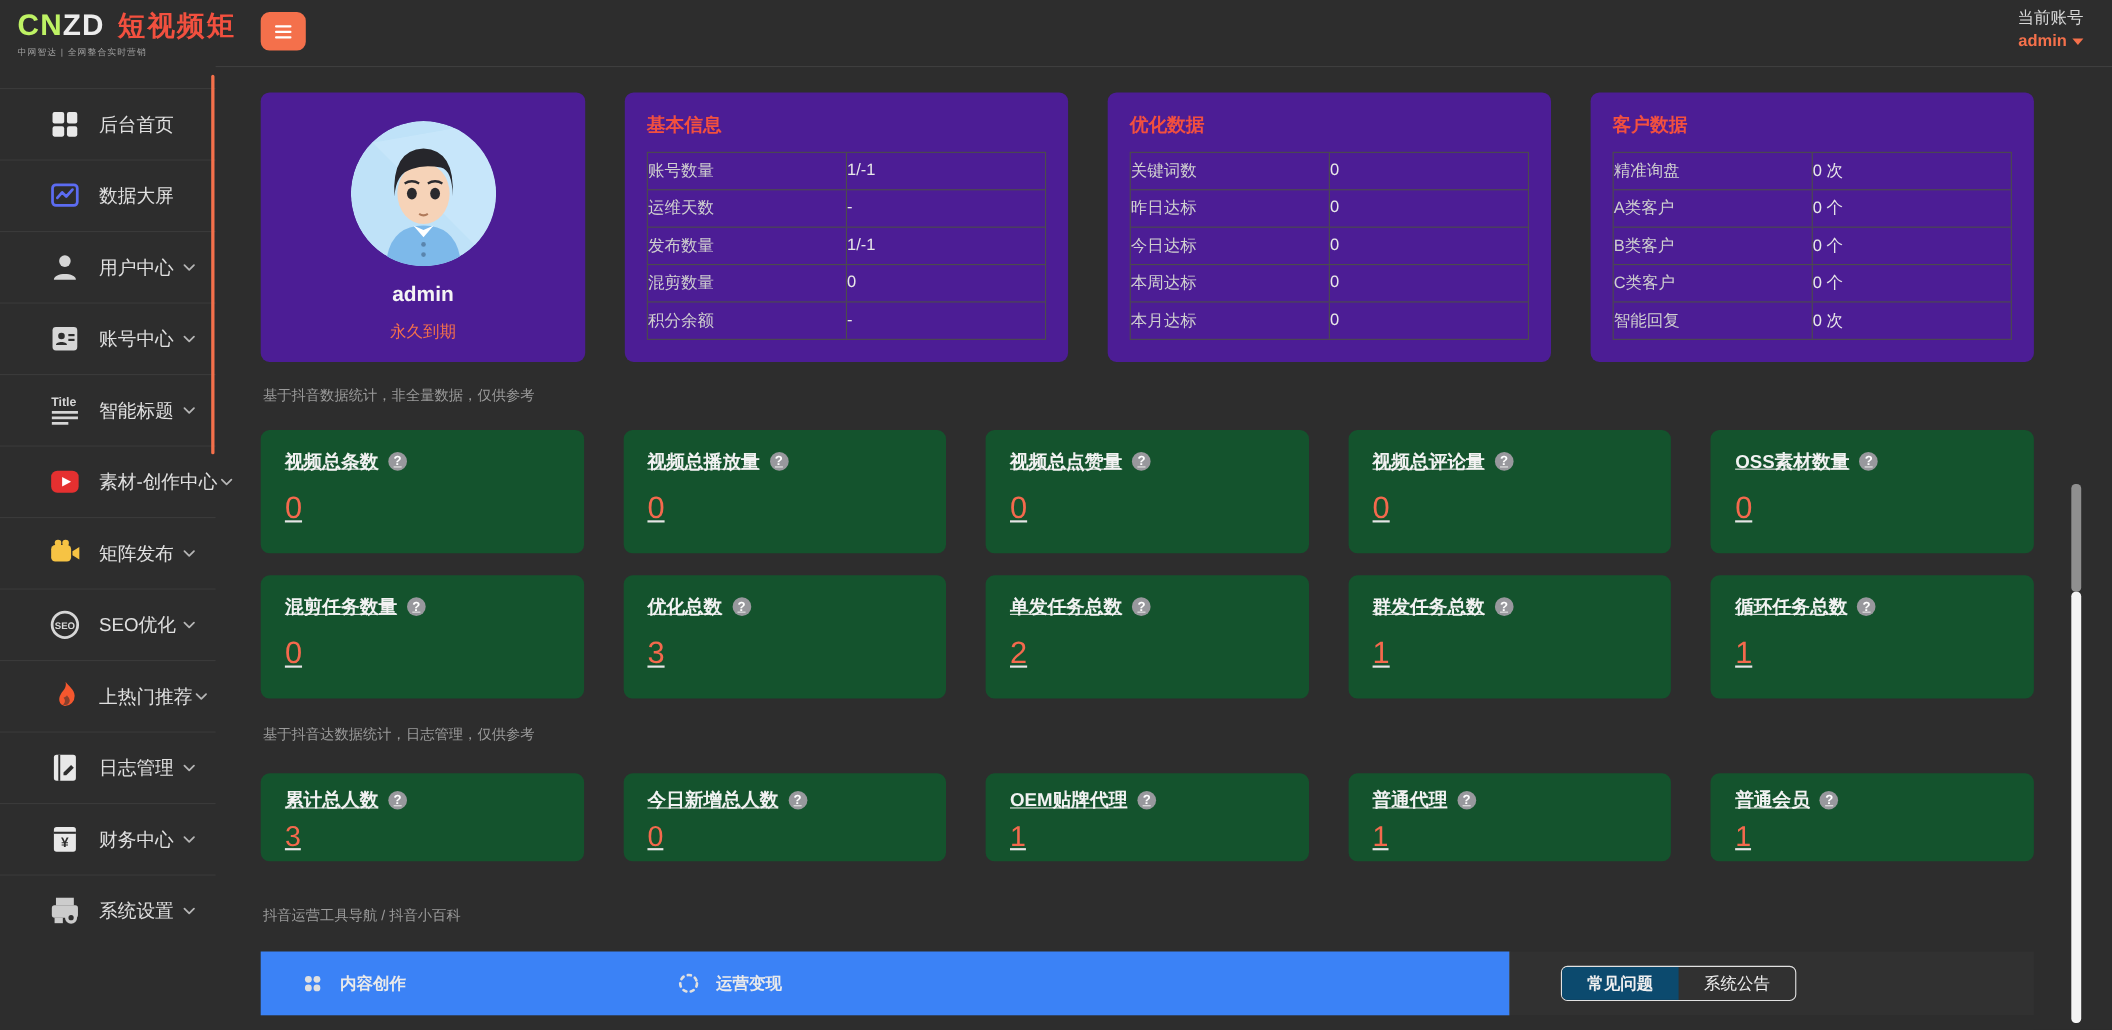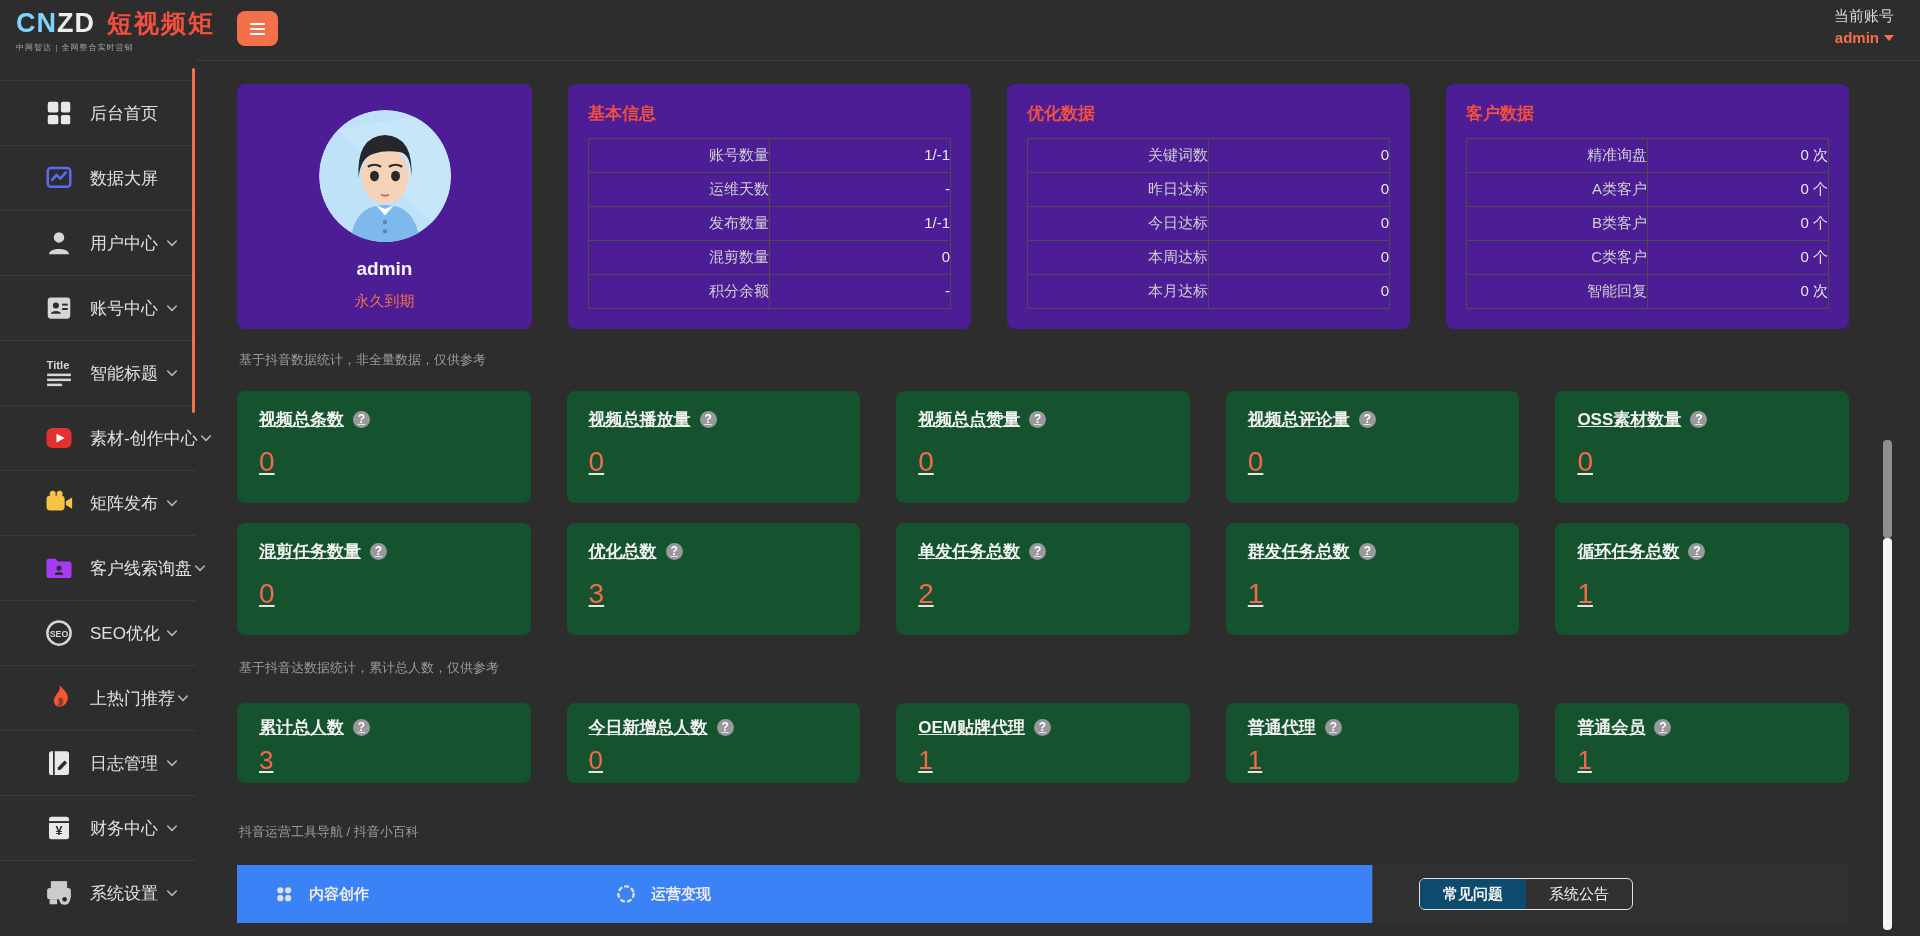--- a/index.html
+++ b/index.html
@@ -3,21 +3,21 @@
 <meta charset="utf-8">
 <style>
   * { margin:0; padding:0; box-sizing:border-box; }
   html,body { width:1920px; height:936px; overflow:hidden; }
   body { background:#2d2d2d; font-family:"Liberation Sans", sans-serif; position:relative; color:#e6e6e6; }
 
   
   .topbar { position:absolute; top:0; left:0; right:0; height:60px; }
   .logo { position:absolute; left:16px; top:7px; }
   .logo-row { display:flex; align-items:baseline; }
-  .lp1 { color:#7dd3fc; font-size:27px; font-weight:bold; letter-spacing:1px; }
+  .lp1 { color:#bef264; font-size:27px; font-weight:bold; letter-spacing:1px; }
   .lp2 { color:#ececec; font-size:27px; font-weight:bold; letter-spacing:1px; }
   .ltitle { color:#f2503f; font-size:25px; font-weight:bold; margin-left:12px; letter-spacing:2px; }
   .tagline { font-size:8px; color:#a0a0a0; letter-spacing:1px; margin-top:2px; }
   .hamburger { position:absolute; left:237px; top:11px; width:41px; height:35px; background:#f4704b; border:none; border-radius:8px; display:flex; flex-direction:column; align-items:center; justify-content:center; gap:3px; cursor:pointer; }
   .hline { width:15px; height:2px; background:#fff; border-radius:1px; }
   .account { position:absolute; right:26px; top:7px; text-align:right; }
   .account-label { color:#d8d8d8; font-size:15px; }
   .account-name { color:#f4704b; font-size:15px; font-weight:bold; cursor:pointer; display:inline-flex; align-items:center; gap:5px; margin-top:3px; }
   .caret { width:0; height:0; border-left:5px solid transparent; border-right:5px solid transparent; border-top:6px solid #f4704b; display:inline-block; }
 
@@ -39,21 +39,21 @@
   .profile-card { display:flex; flex-direction:column; align-items:center; padding-top:26px; }
   .avatar { width:132px; height:132px; border-radius:50%; overflow:hidden; flex:none; }
   .avatar svg { width:100%; height:100%; display:block; }
   .profile-name { margin-top:16px; font-size:19px; font-weight:bold; color:#f4f4f4; }
   .profile-expiry { margin-top:12px; font-size:15px; color:#f4704b; }
   .info-card { padding:15px 20px; }
   .card-title { font-size:17px; font-weight:bold; color:#f2503f; margin:3px 0 13px; }
   .info-table { border:1px solid #4c4c4c; }
   .info-row { display:flex; border-top:1px solid #4c4c4c; }
   .info-row:first-child { border-top:none; }
-  .info-label, .info-value { flex:1; text-align:right; padding:7px 0; font-size:15px; }
+  .info-label, .info-value { flex:1; text-align:left; padding:7px 0; font-size:15px; }
   .info-label { color:#cfcfcf; border-right:1px solid #4c4c4c; }
   .info-value { color:#e8e8e8; }
 
   .note { color:#9b9b9b; font-size:13px; margin:22px 2px; }
   .note.n2 { margin:24px 2px 26px; }
   .note.n3 { margin:40px 2px 24px; }
 
   .stat-grid { display:grid; grid-template-columns:repeat(5,1fr); gap:36px; margin-bottom:20px; }
   .stat-card { background:#14532d; border-radius:8px; height:112px; padding:17px 22px;text-decoration:underline; }
   .stat-grid.small .stat-card { height:80px; padding:13px 22px; }
@@ -184,33 +184,20 @@
       <div class="side-item">
         <span class="side-icon" style="color: rgb(246, 195, 68);">
           <svg viewBox="0 0 24 24" fill="currentColor">
             <rect x="2" y="6" width="14.5" height="12" rx="3"></rect>
             <path d="M17.5 10.5l5-3v9l-5-3z"></path>
             <circle cx="7" cy="4.5" r="2.4"></circle>
             <circle cx="12.5" cy="4.5" r="2.4"></circle>
           </svg>
         </span>
         <span class="side-label">矩阵发布</span>
-        <span class="side-chevron"><svg viewBox="0 0 24 24" fill="none" stroke="currentColor" stroke-width="2.4" stroke-linecap="round" stroke-linejoin="round">
-            <path d="M5.5 9l6.5 6.5L18.5 9"></path>
-          </svg></span>
-      </div>
-      <div class="side-item">
-        <span class="side-icon" style="color: rgb(166, 61, 245);">
-          <svg viewBox="0 0 24 24">
-            <path d="M2 6.5a2 2 0 012-2h5.2l2 2.2H20a2 2 0 012 2V18a2 2 0 01-2 2H4a2 2 0 01-2-2z" fill="currentColor"></path>
-            <circle cx="12" cy="12.2" r="2" fill="#2d2d2d"></circle>
-            <path d="M8.6 17.5c0-3 6.8-3 6.8 0z" fill="#2d2d2d"></path>
-          </svg>
-        </span>
-        <span class="side-label">客户线索询盘</span>
         <span class="side-chevron"><svg viewBox="0 0 24 24" fill="none" stroke="currentColor" stroke-width="2.4" stroke-linecap="round" stroke-linejoin="round">
             <path d="M5.5 9l6.5 6.5L18.5 9"></path>
           </svg></span>
       </div>
       <div class="side-item">
         <span class="side-icon" style="color: rgb(214, 214, 214);">
           <svg viewBox="0 0 24 24">
             <circle cx="12" cy="12" r="9.3" fill="none" stroke="currentColor" stroke-width="2"></circle>
             <text x="12" y="15" text-anchor="middle" font-size="7" font-weight="bold" fill="currentColor">SEO</text>
           </svg>
@@ -449,21 +436,21 @@
       </div>
       <div class="stat-card">
         <div class="stat-title">
           <span>循环任务总数</span>
           <span class="qmark">?</span>
         </div>
         <div class="stat-value">1</div>
       </div>
     </div>
 
-  <div class="note n2">基于抖音达数据统计，累计总人数，仅供参考</div>
+  <div class="note n2">基于抖音达数据统计，日志管理，仅供参考</div>
 
   <div class="stat-grid small" id="stat-row-2">
       <div class="stat-card">
         <div class="stat-title">
           <span>累计总人数</span>
           <span class="qmark">?</span>
         </div>
         <div class="stat-value">3</div>
       </div>
       <div class="stat-card">

